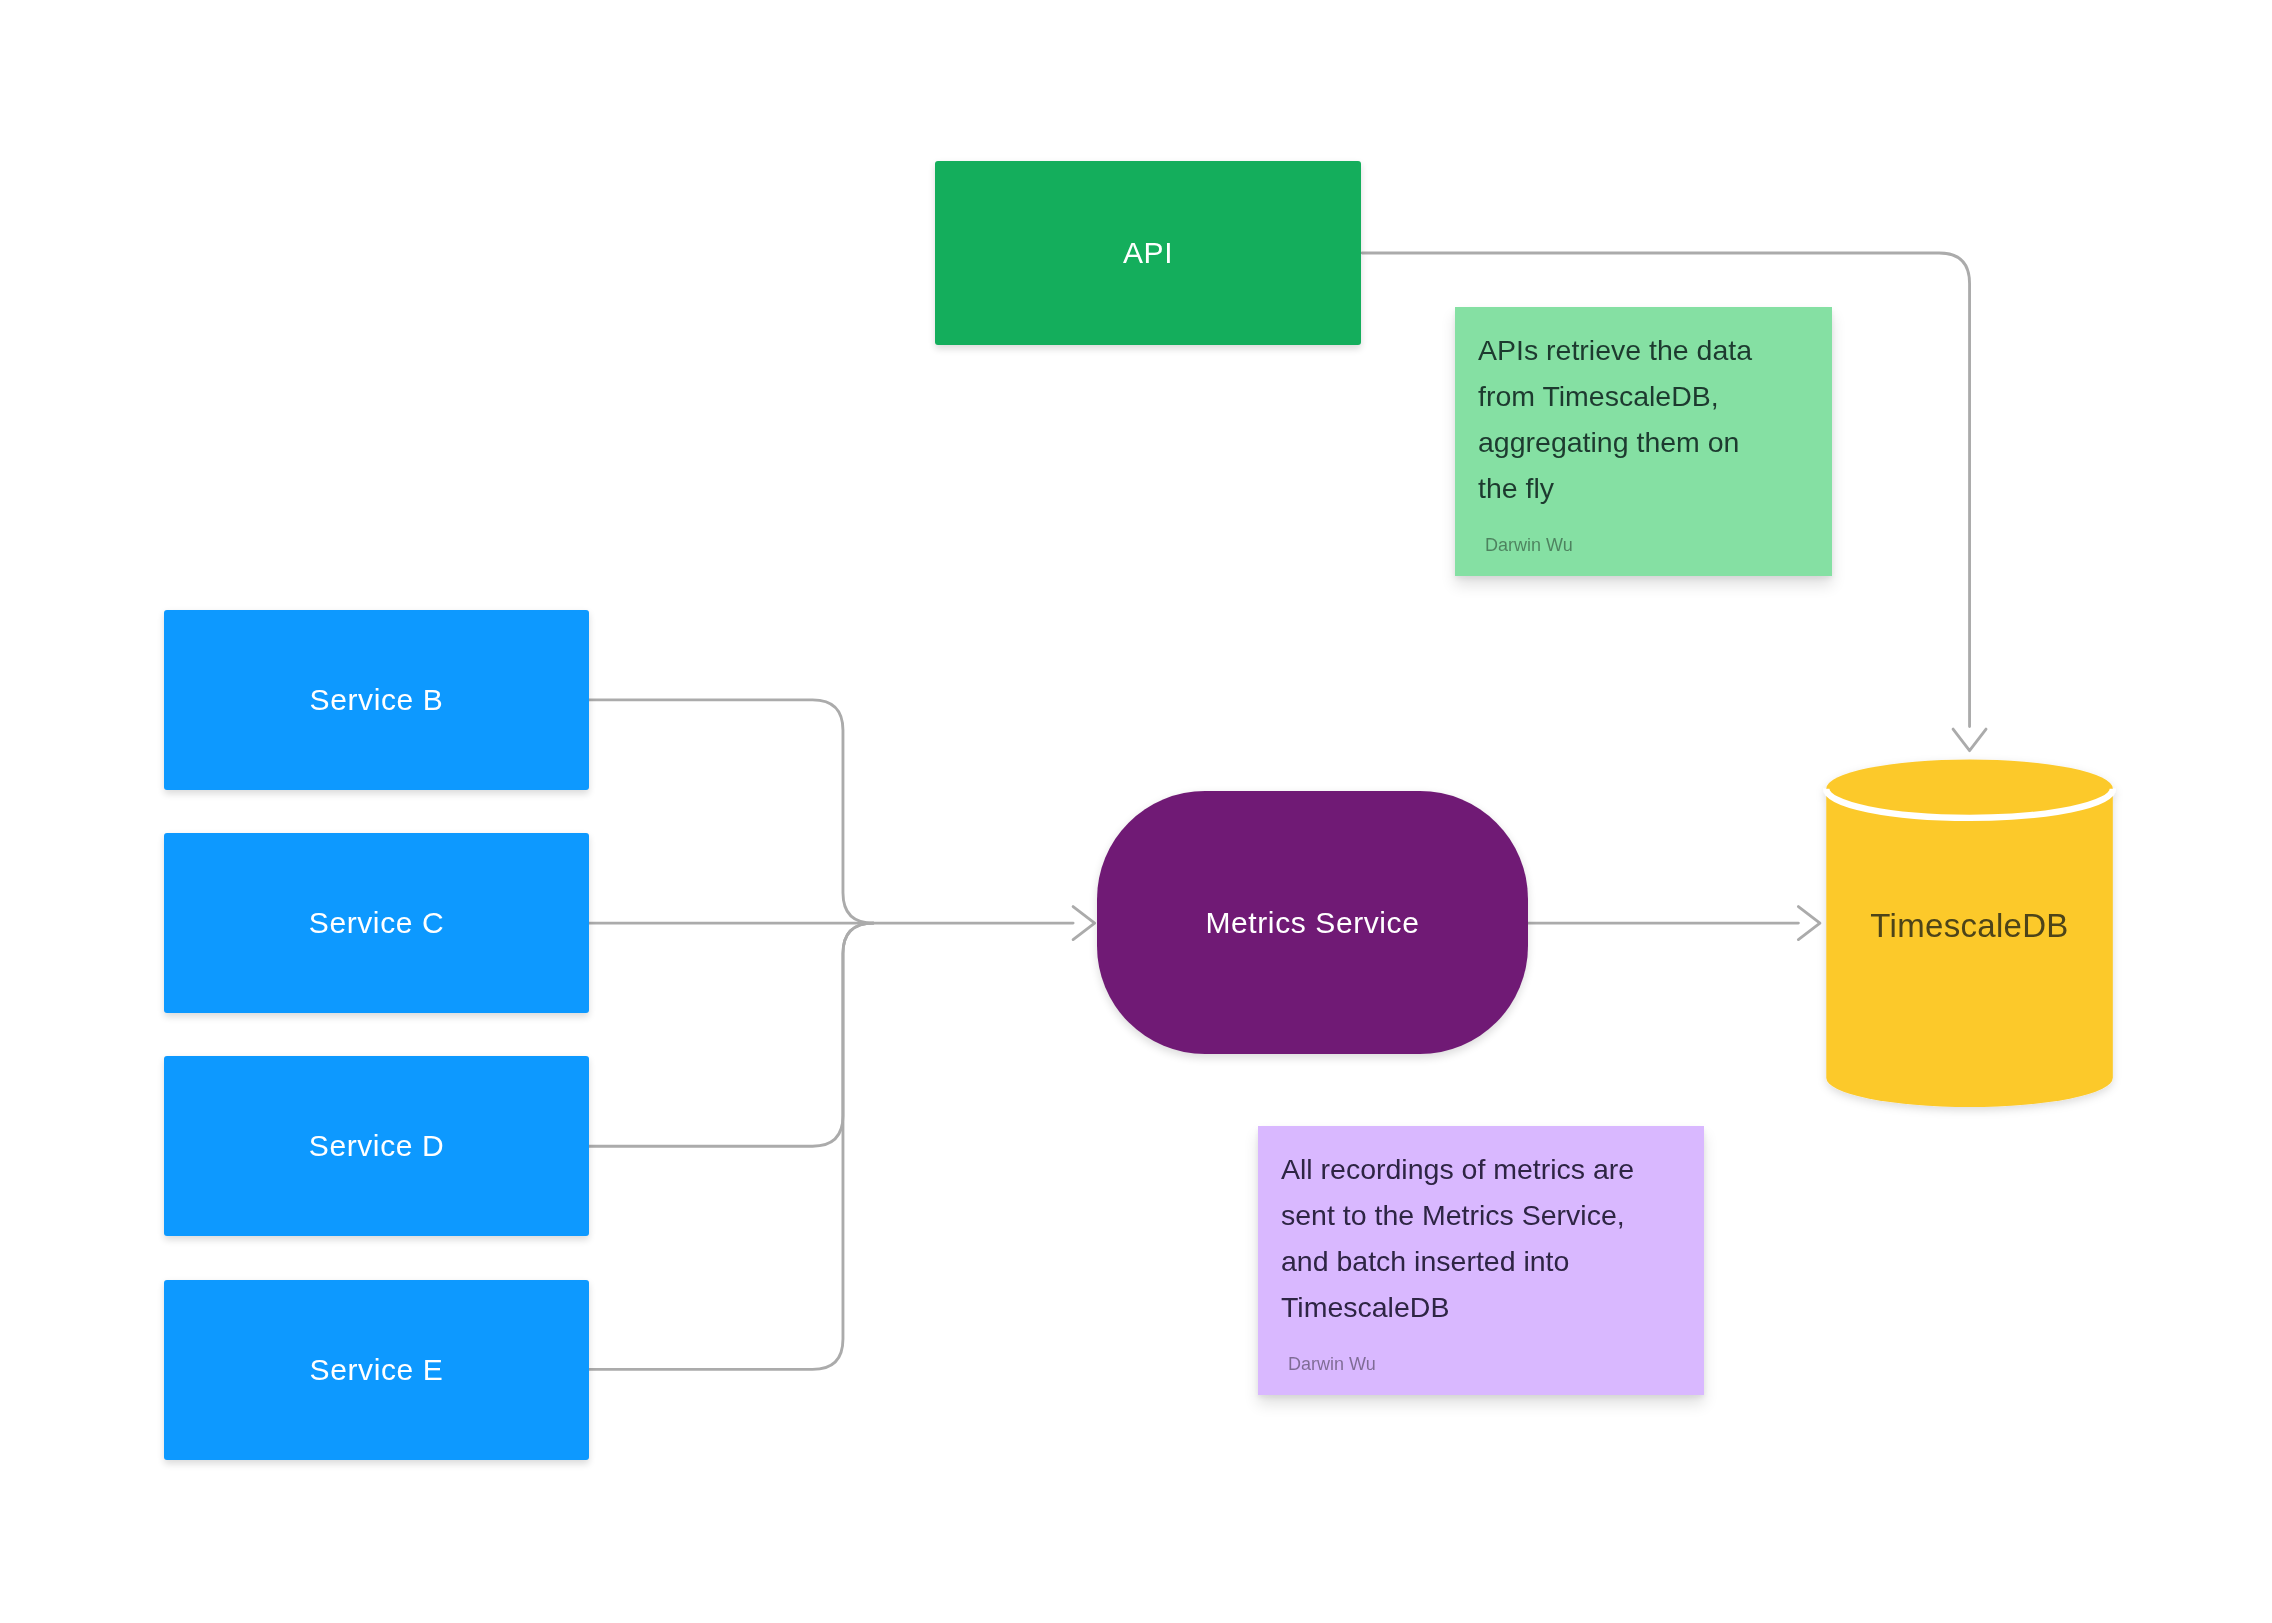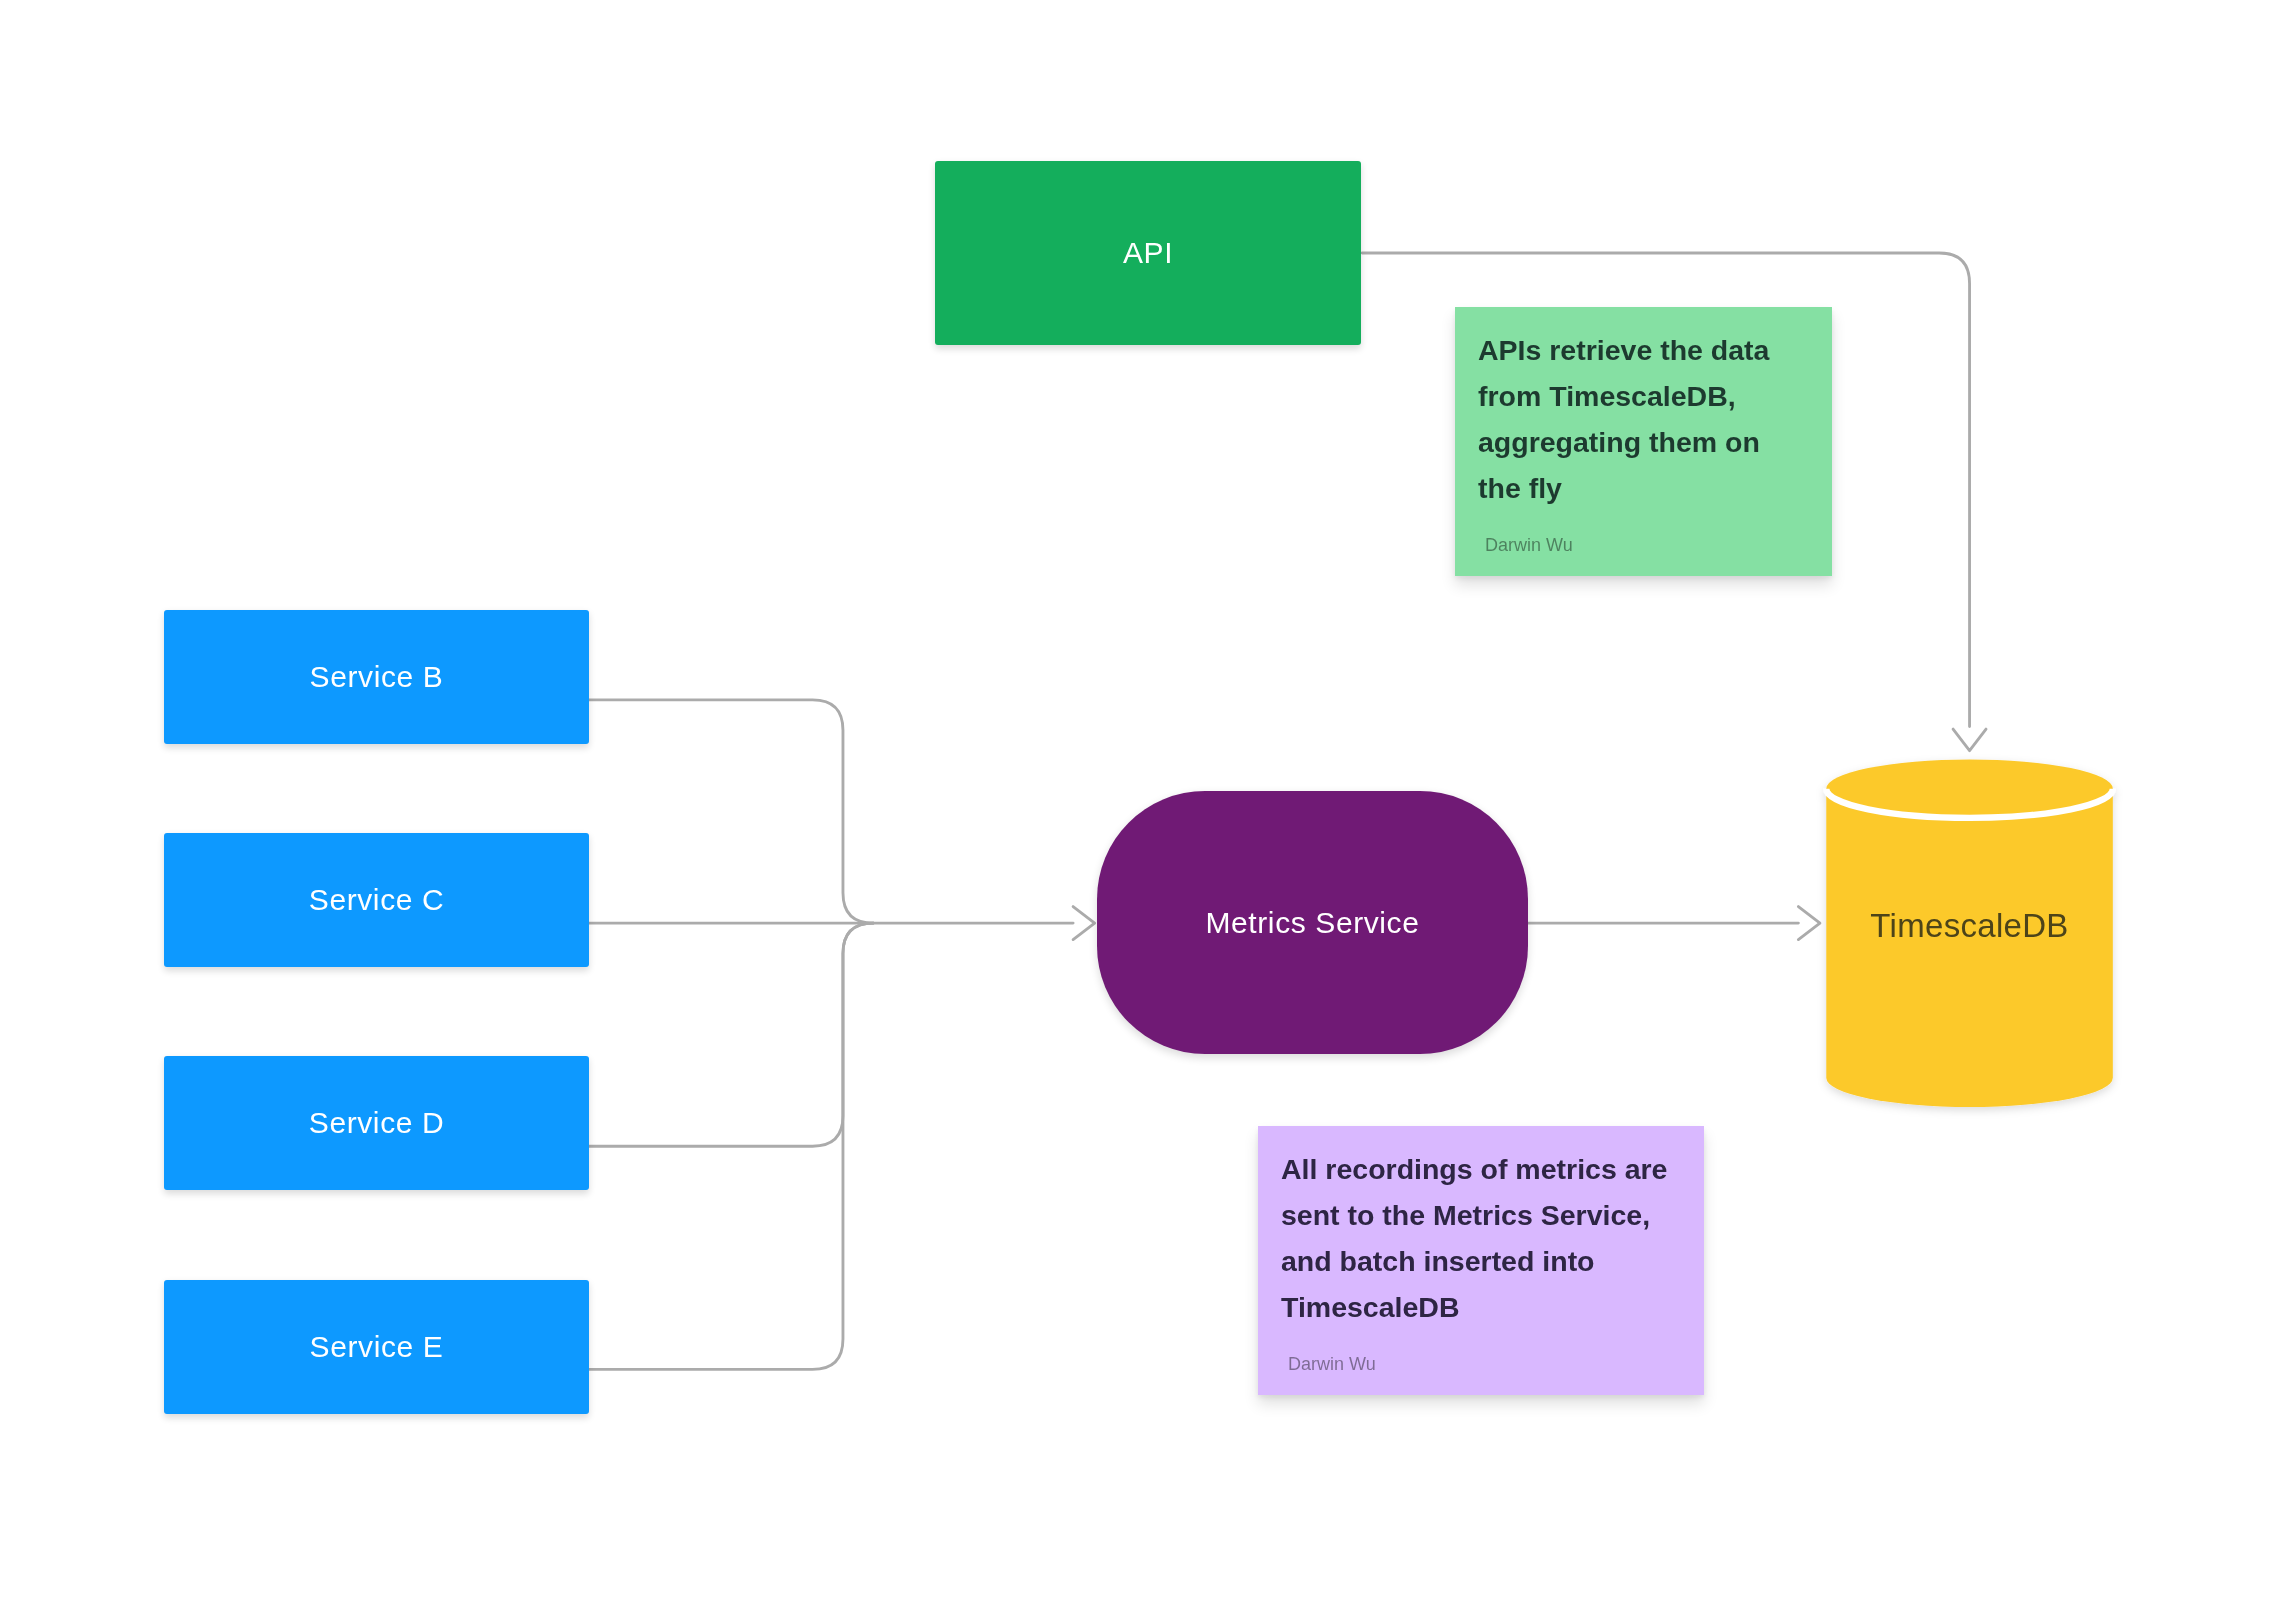--- a/index.html
+++ b/index.html
@@ -9,26 +9,26 @@
   .connector{stroke:#ABABAB;stroke-width:4.5;fill:none;stroke-linecap:round;stroke-linejoin:round;}
   .arrowhead{stroke:#ABABAB;stroke-width:4.5;fill:none;stroke-linecap:round;stroke-linejoin:round;}
   .cyl-body{fill:#FCC92C;}
   .cyl-divider{fill:none;stroke:#ffffff;stroke-width:10;}
   .shape{position:absolute;display:flex;align-items:center;justify-content:center;
          color:#ffffff;font-size:30px;font-weight:500;letter-spacing:0.6px;box-sizing:border-box;}
   .rect{border-radius:3px;box-shadow:0 3.2px 7.6px rgba(0,0,0,0.14);}
   .blue{background:#0D99FF;}
   .green{background:#14AE5C;}
   .pill{background:#701a75;border-radius:108px;box-shadow:0 3.2px 9px rgba(0,0,0,0.14);}
-  .svc{left:164px;width:425px;height:134px;}
+  .svc{left:164px;width:425px;height:180px;}
   .note{position:absolute;box-sizing:border-box;padding:20px 23px;
         box-shadow:0 9px 14px rgba(0,0,0,0.12),0 2.5px 5px rgba(0,0,0,0.07);}
   .note-green{background:#85E0A3;color:#1D3A2F;}
   .note-violet{background:#D9B8FF;color:#2E2544;margin-top:42px;}
-  .note-text{font-size:28.5px;line-height:46px;font-weight:700;white-space:pre-line;}
+  .note-text{font-size:28.5px;line-height:46px;font-weight:400;white-space:pre-line;}
   .note-author{position:absolute;left:30px;bottom:20px;font-size:18px;font-weight:400;color:rgba(0,0,0,0.42);}
   .db-label{position:absolute;left:1826px;top:907px;width:287px;height:38px;line-height:38px;
             text-align:center;font-size:33px;font-weight:500;letter-spacing:0.3px;color:#4D4419;}
 </style>
 </head>
 <body>
 
 <div class="canvas">
 
   <svg class="layer" viewBox="0 0 3584 2560">

